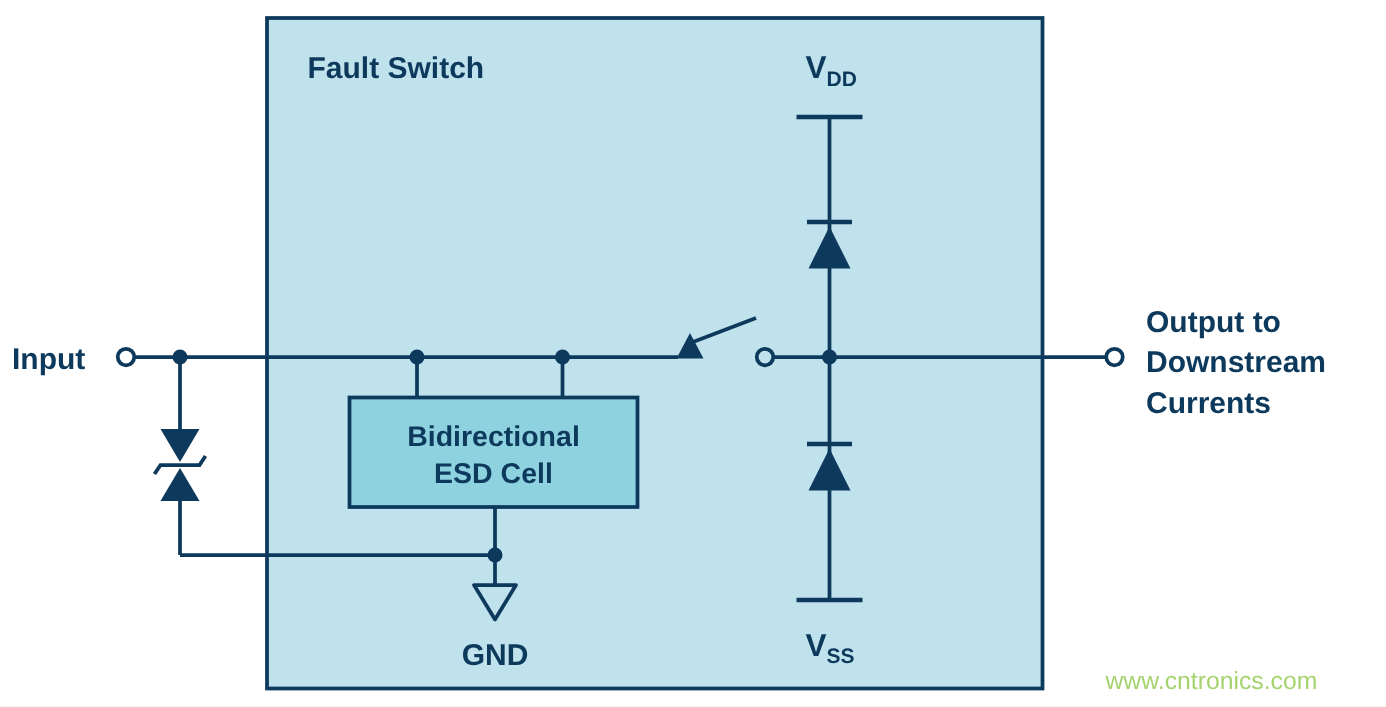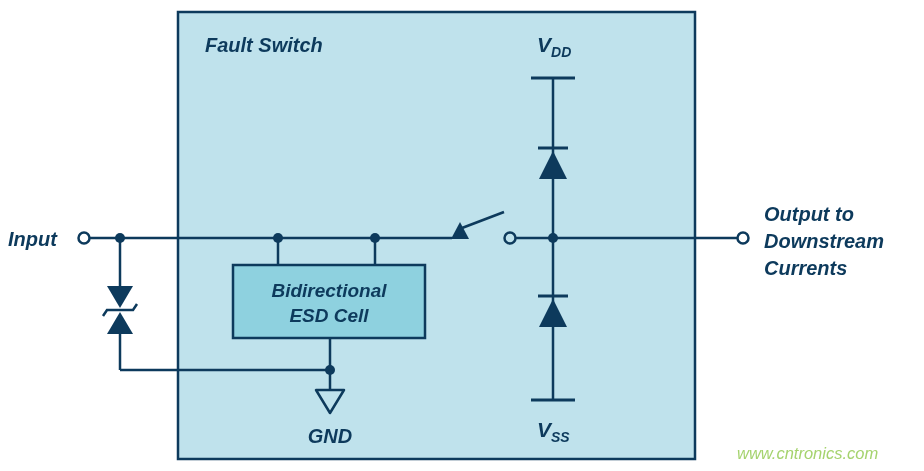--- a/index.html
+++ b/index.html
@@ -9,21 +9,20 @@
     --watermark:#a5d36e;
     --background:#ffffff;
   }
   html,body{margin:0;padding:0;background:var(--background);}
   .canvas{
     position:relative;
     width:924px;height:471px;
     background:var(--background);
     font-family:"Liberation Sans",sans-serif;
     overflow:hidden;
-    font-style:italic;
   }
   svg{display:block;}
   .wire{stroke:var(--line);stroke-width:2.5;fill:none;}
   .rail{stroke:var(--line);stroke-width:3;fill:none;}
   .dot{fill:var(--line);stroke:none;}
   .solid{fill:var(--line);stroke:none;}
   .term{fill:#ffffff;stroke:var(--line);stroke-width:2.5;}
   .term-in-box{fill:var(--box_fill);stroke:var(--line);stroke-width:2.5;}
   .open-tri{fill:var(--box_fill);stroke:var(--line);stroke-width:2.5;stroke-linejoin:round;}
   .lbl{

